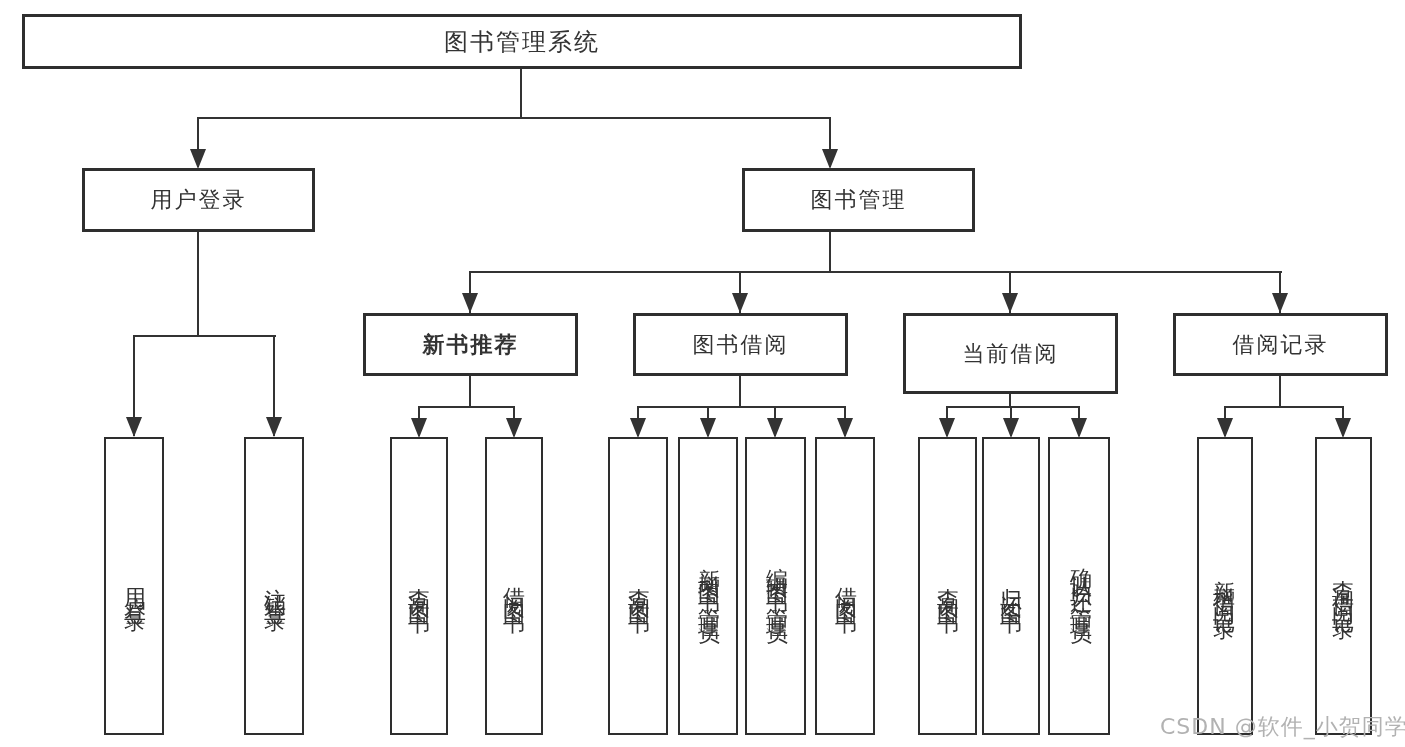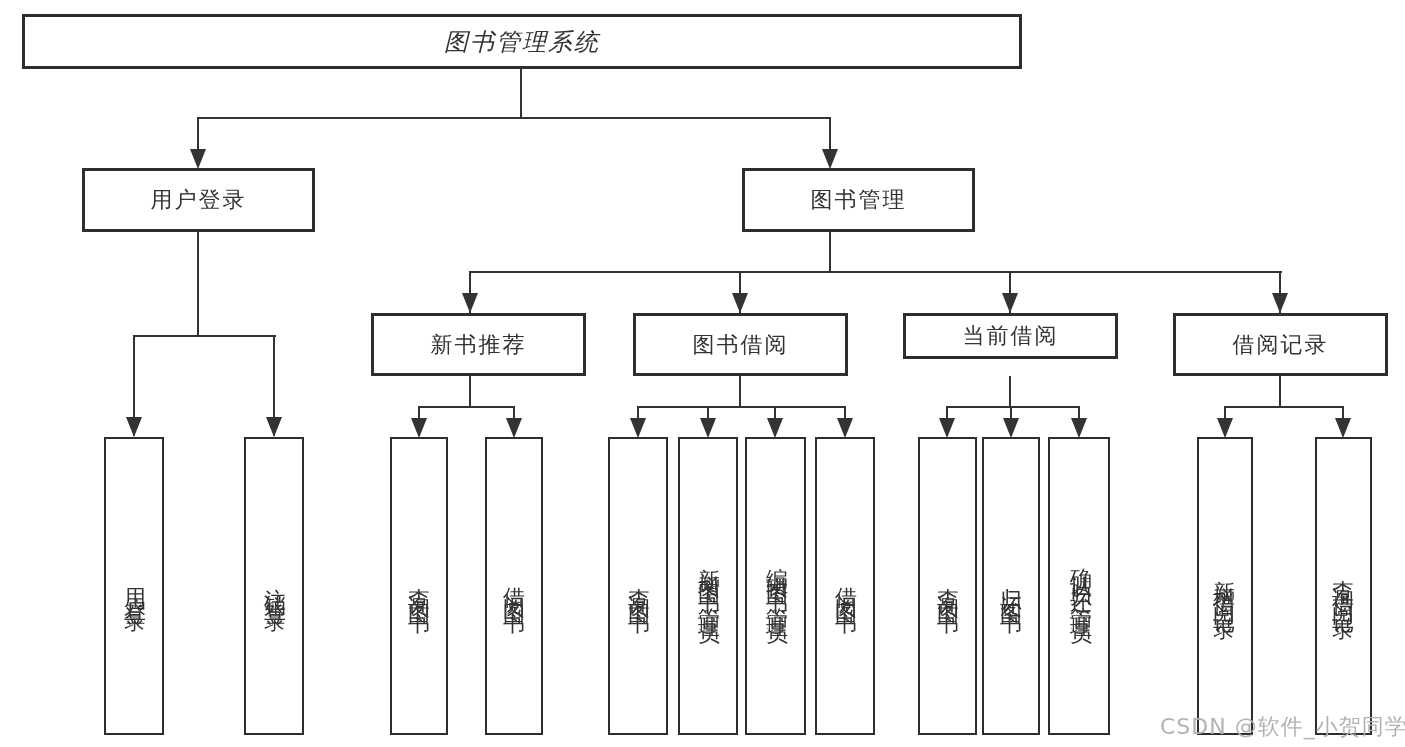--- a/index.html
+++ b/index.html
@@ -123,28 +123,28 @@
   <div class="vline" style="left:1078px; top:406px; height:30px;"></div>
   <div class="arrow" style="left:1071px; top:418px;"></div>
 
   <div class="vline" style="left:1279px; top:376px; height:31px;"></div>
   <div class="hline" style="left:1224px; top:406px; width:120px;"></div>
   <div class="vline" style="left:1224px; top:406px; height:30px;"></div>
   <div class="arrow" style="left:1217px; top:418px;"></div>
   <div class="vline" style="left:1342px; top:406px; height:30px;"></div>
   <div class="arrow" style="left:1335px; top:418px;"></div>
 
-  <div class="box root" style="left:22px; top:14px; width:1000px; height:55px;font-style:italic;">图书管理系统</div>
+  <div class="box root" style="left:22px; top:14px; width:1000px; height:55px;">图书管理系统</div>
 
   <div class="box" style="left:82px; top:168px; width:233px; height:64px;">用户登录</div>
   <div class="box" style="left:712px; top:168px; width:233px; height:64px;margin-left:30px;">图书管理</div>
 
-  <div class="box" style="left:371px; top:313px; width:215px; height:63px;">新书推荐</div>
+  <div class="box" style="left:363px; top:313px; width:215px; height:63px;font-weight:bold;">新书推荐</div>
   <div class="box" style="left:633px; top:313px; width:215px; height:63px;text-align:center;">图书借阅</div>
-  <div class="box" style="left:903px; top:313px; width:215px; height:46px;">当前借阅</div>
+  <div class="box" style="left:903px; top:313px; width:215px; height:81px;">当前借阅</div>
   <div class="box" style="left:1173px; top:313px; width:215px; height:63px;">借阅记录</div>
 
   <div class="vbox" style="left:104px; top:437px; width:60px; height:298px;">用户登录</div>
   <div class="vbox" style="left:244px; top:437px; width:60px; height:298px;">注销登录</div>
 
   <div class="vbox" style="left:390px; top:437px; width:58px; height:298px;">查询图书</div>
   <div class="vbox" style="left:485px; top:437px; width:58px; height:298px;">借阅图书</div>
 
   <div class="vbox" style="left:608px; top:437px; width:60px; height:298px;">查询图书</div>
   <div class="vbox" style="left:678px; top:437px; width:60px; height:298px;">新增图书（管理员）</div>

